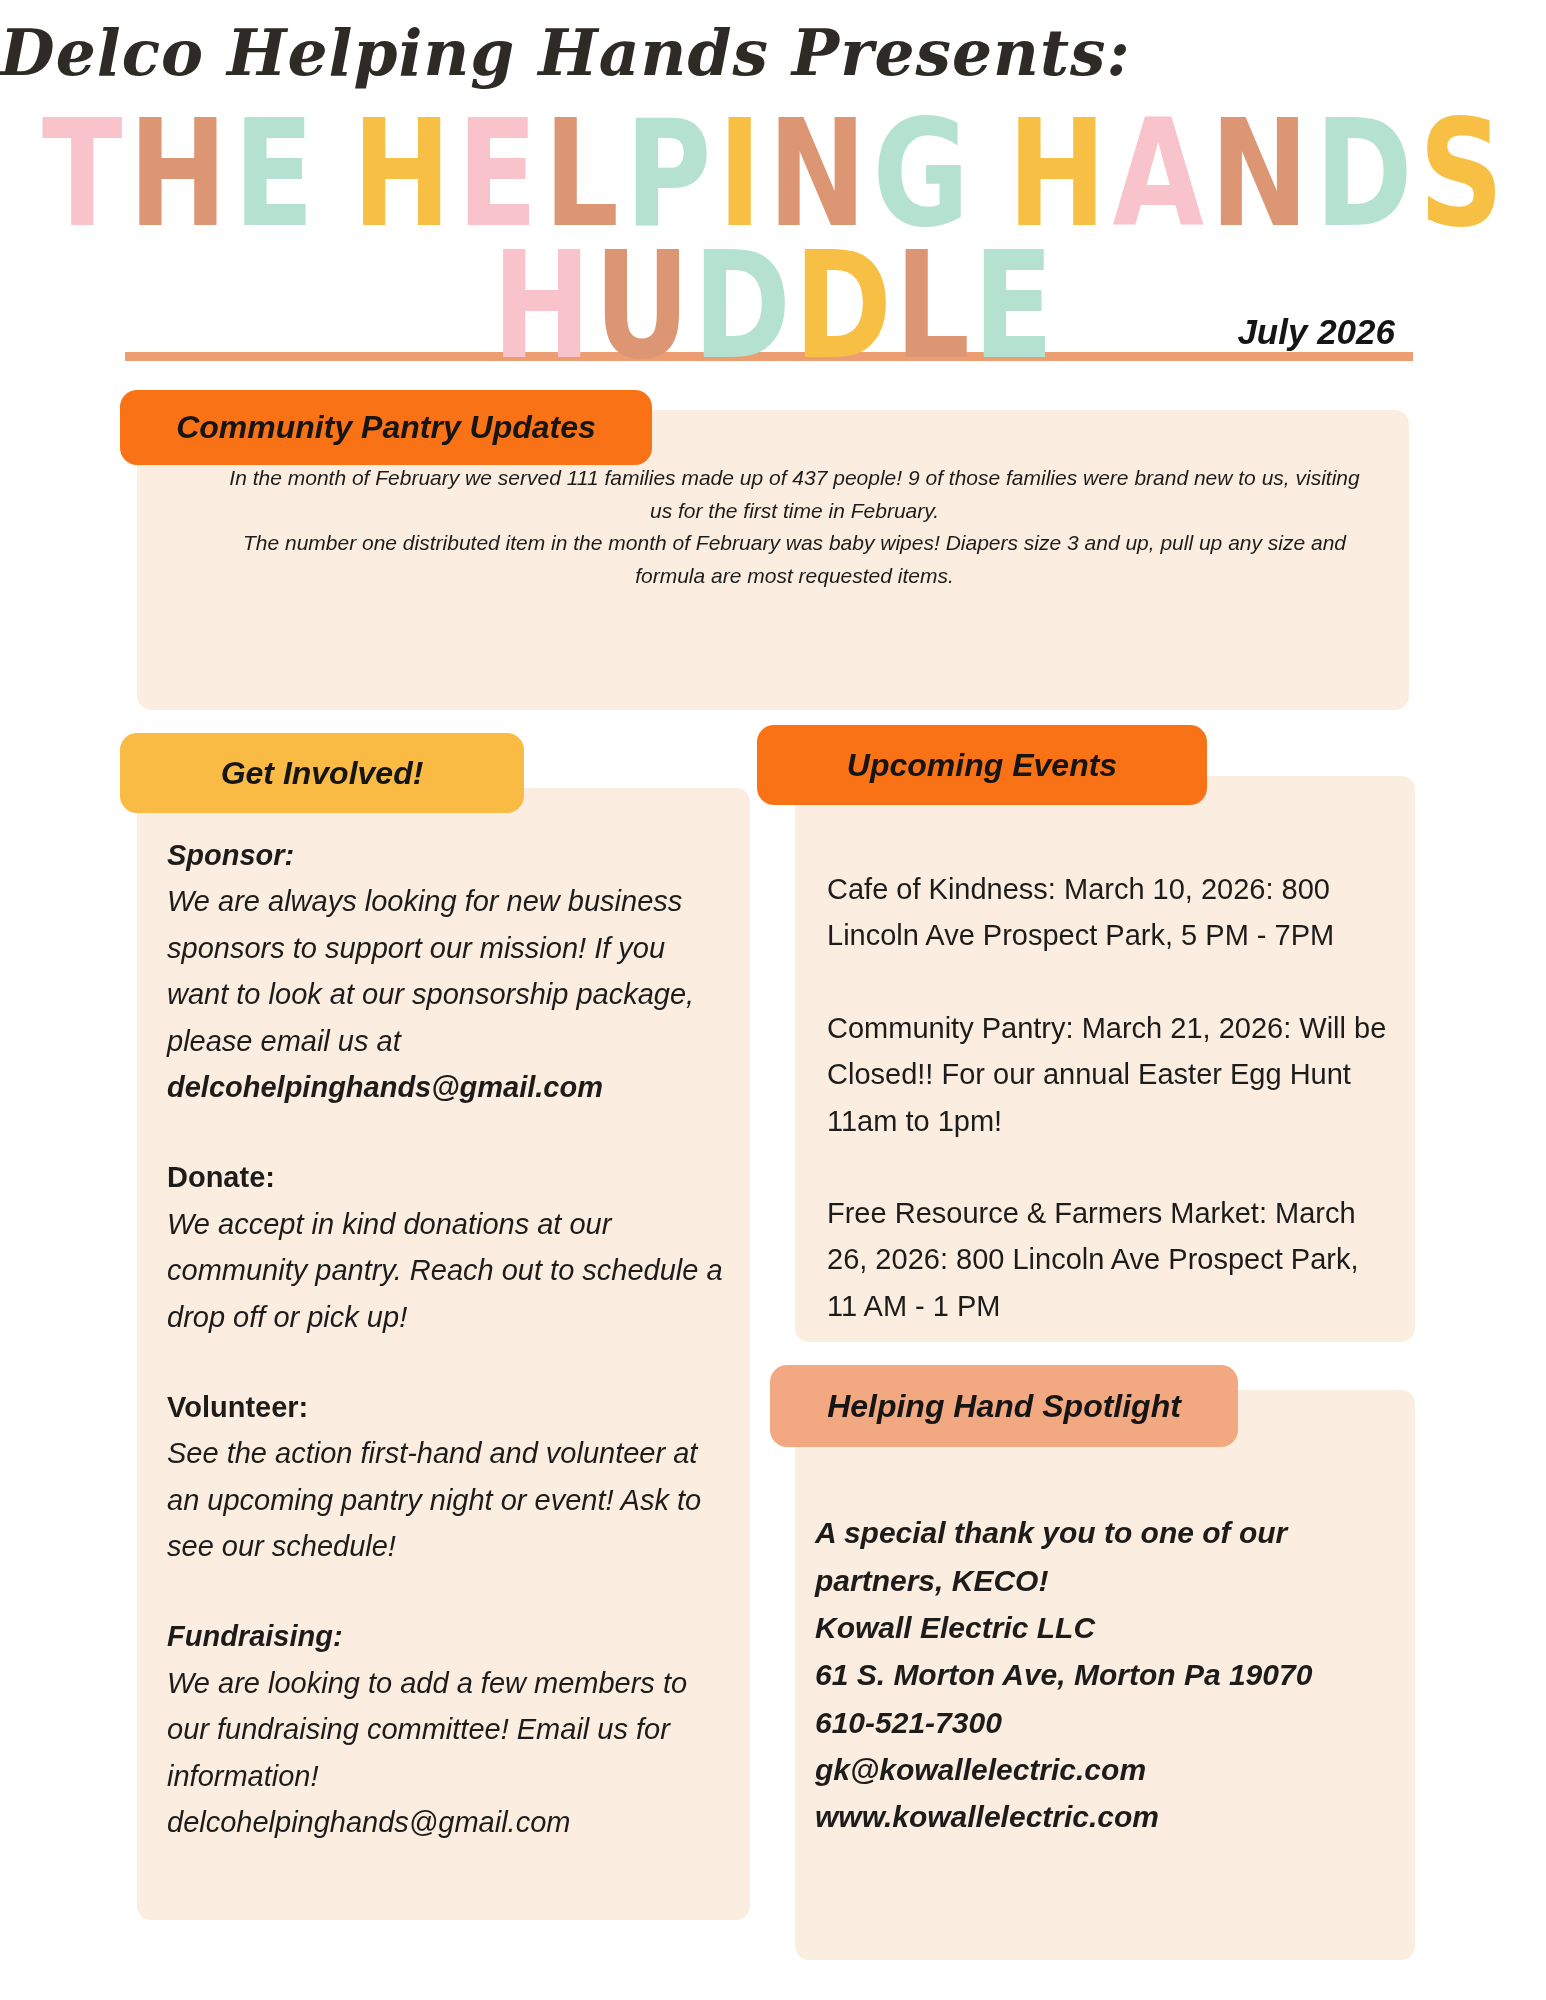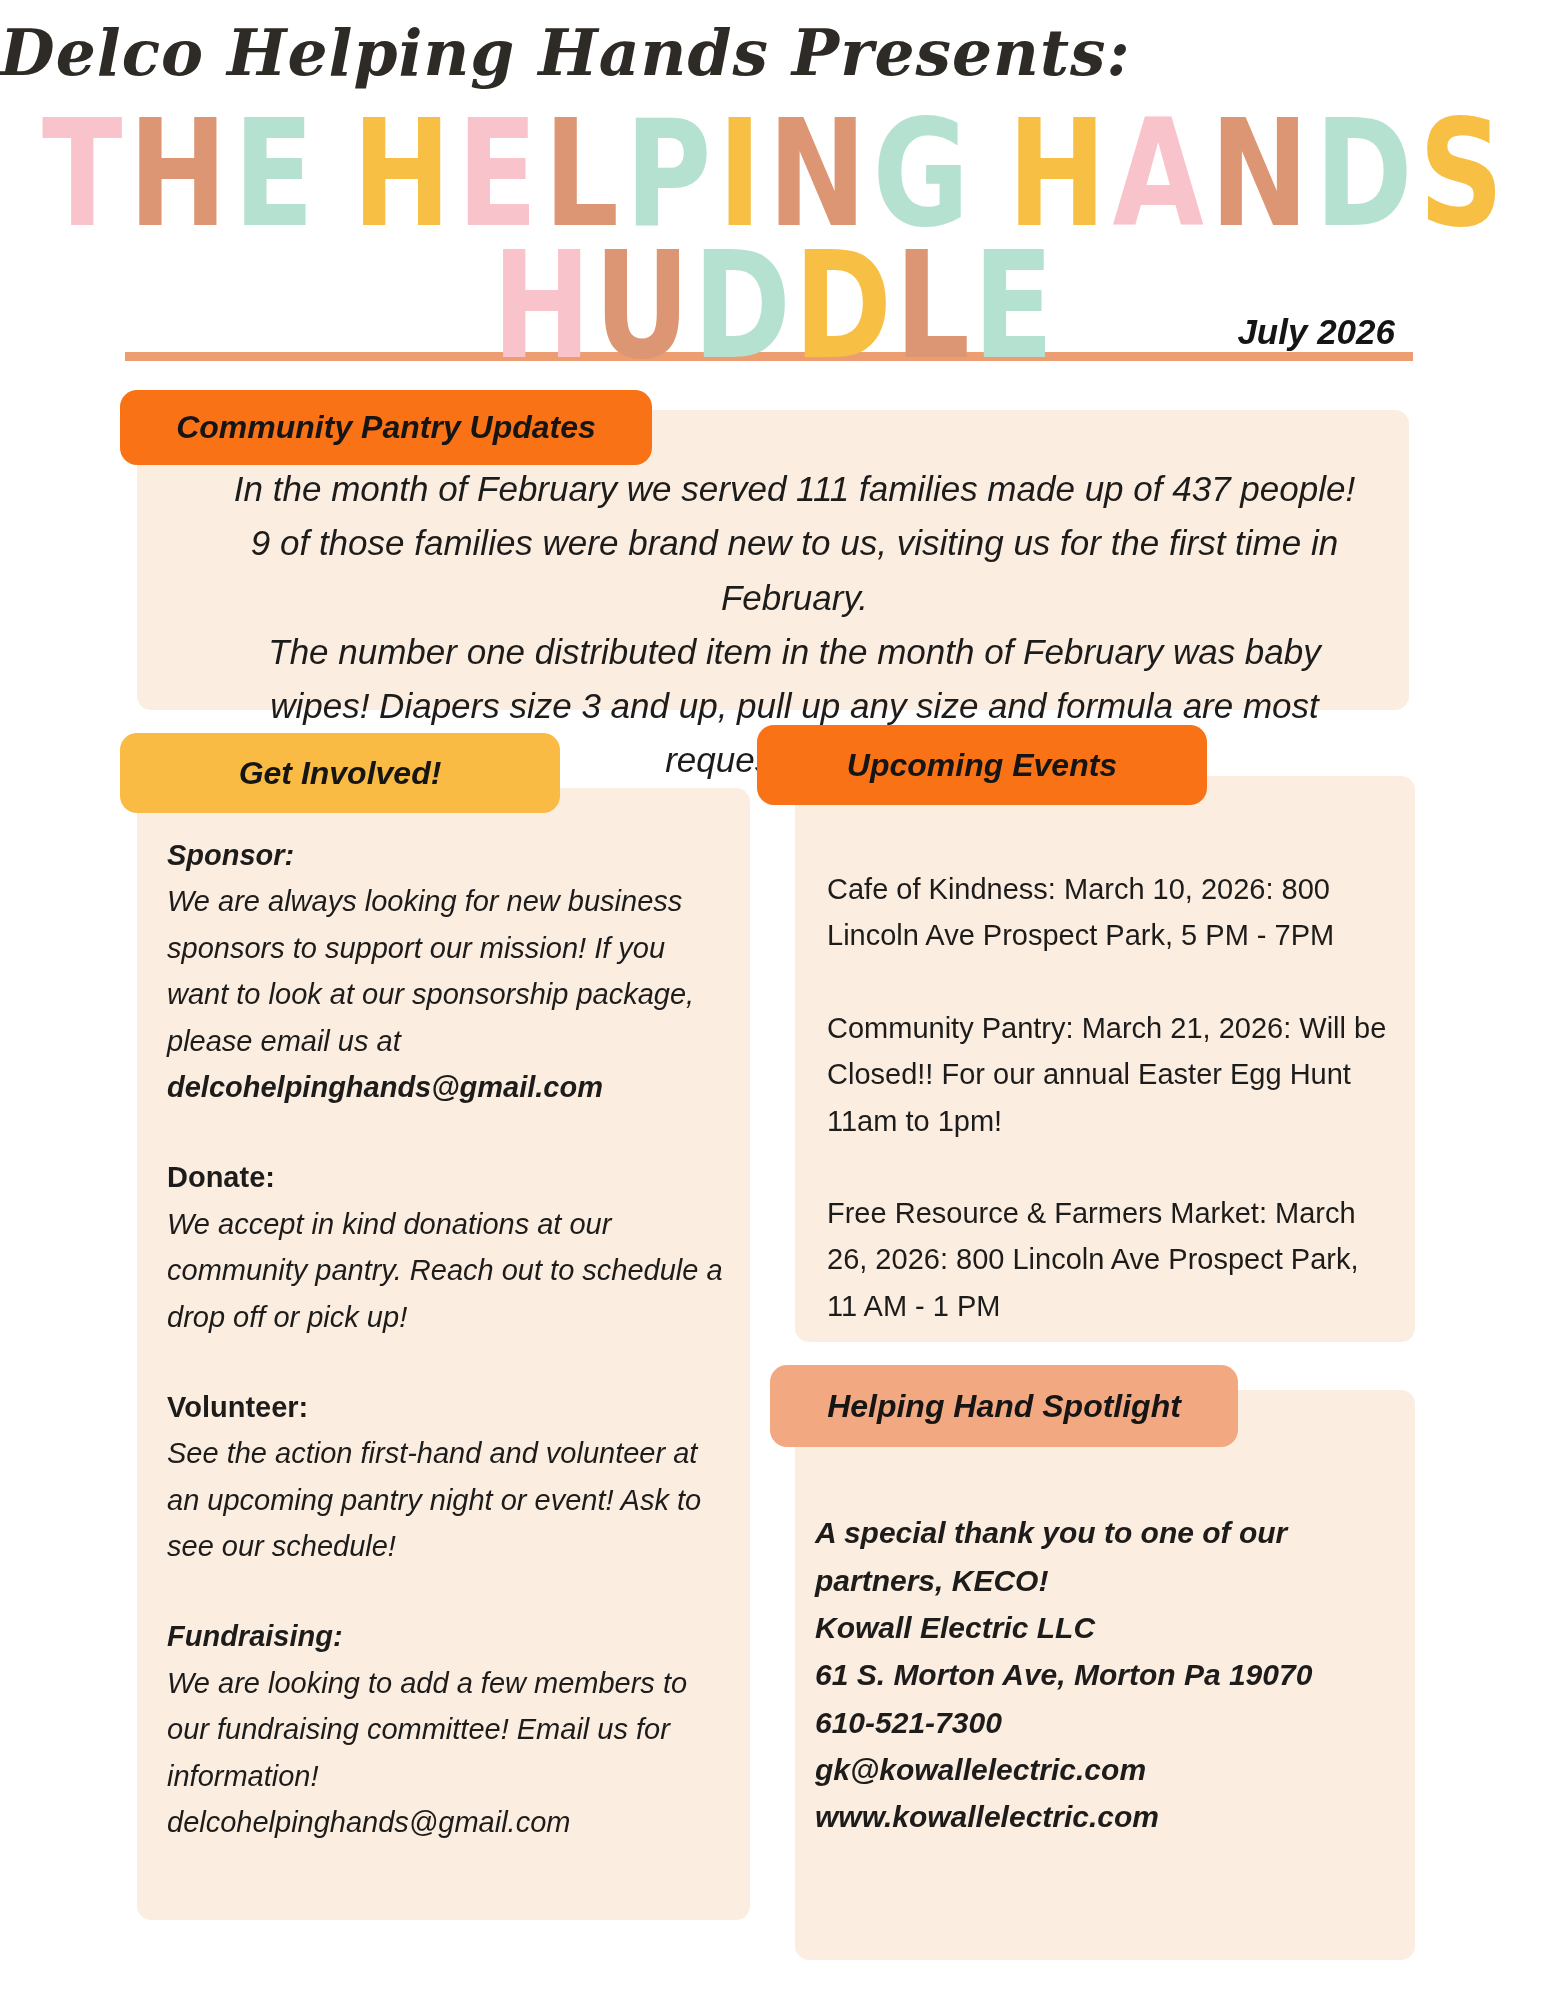--- a/index.html
+++ b/index.html
@@ -35,25 +35,25 @@
   
   .panel{position:absolute;background:#fbeee1;border-radius:14px;z-index:1;}
   .badge{
     position:absolute;border-radius:17px;display:flex;align-items:center;justify-content:center;
     font-weight:bold;font-style:italic;color:#151515;z-index:3;
   }
   #pantry-badge{left:120px;top:390px;width:532px;height:75px;font-size:32px;}
   #pantry-panel{left:137px;top:410px;width:1272px;height:300px;}
   .pantry-text{
     padding:52px 46px 0 46px;text-align:center;font-style:italic;
-    font-size:35px;line-height:1.55;color:#1d1c1b;margin-left:43px;
+    font-size:21px;line-height:1.55;color:#1d1c1b;margin-left:43px;
   }
   .pantry-text p{margin:0;}
 
-  #gi-badge{left:120px;top:733px;width:440px;height:80px;font-size:32px;}
+  #gi-badge{left:120px;top:733px;width:404px;height:80px;font-size:32px;}
   #gi-panel{left:137px;top:788px;width:613px;height:1132px;}
   .gi-content{padding:44px 22px 0 30px;font-size:29px;line-height:1.6;}
   .block{margin-bottom:44px;}
   .block .heading{font-weight:bold;margin:0;}
   .block .heading.italic{font-style:italic;}
   .block .body{font-style:italic;margin:0;white-space:pre-line;}
   .block .email{font-weight:bold;font-style:italic;margin:0;}
 
   #ev-badge{left:757px;top:725px;width:450px;height:80px;font-size:32px;}
   #ev-panel{left:795px;top:776px;width:620px;height:566px;}

